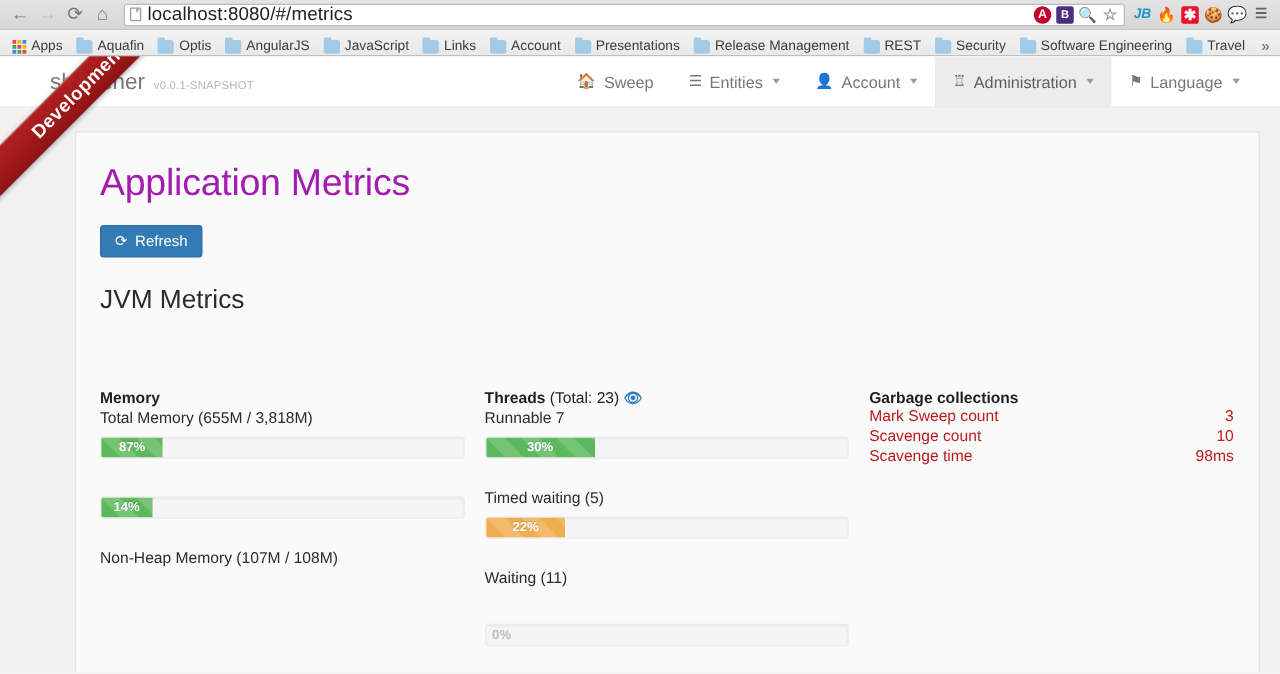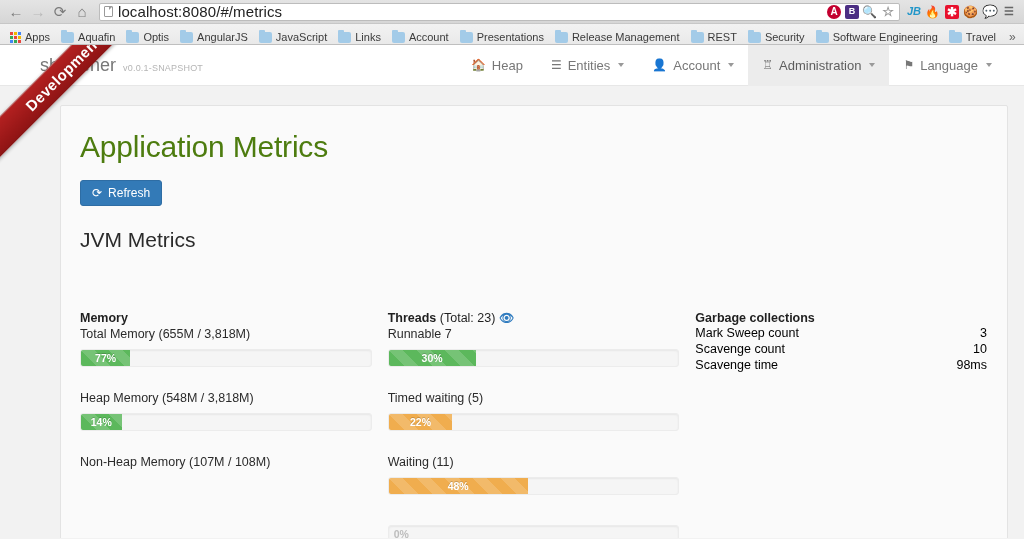--- a/index.html
+++ b/index.html
@@ -118,21 +118,21 @@
     border-top: 1px solid rgba(255,255,255,.35);
     border-bottom: 1px solid rgba(0,0,0,.25);
     z-index: 50;
   }
 
   .card {
     margin: 19px 16px 0 60px; background: #fafafa;
     border: 1px solid #e3e3e3; border-radius: 2px;
     min-height: 460px; padding: 24px 20px 0 19px;
   }
-  h1 { font-size: 30px; font-weight: normal; color: #4d7c0f; letter-spacing: -.2px; }
+  h1 { font-size: 30px; font-weight: normal; color: #a21caf; letter-spacing: -.2px; }
   .btn-refresh {
     margin-top: 16px; display: inline-flex; align-items: center; gap: 6px;
     background: #337ab7; border: 1px solid #2e6da4; border-radius: 3px;
     color: #fff; font-size: 12px; padding: 6px 11px; line-height: 1;
   }
   h2 { font-size: 21px; font-weight: normal; color: #2b2b2b; margin-top: 22px; }
 
   .cols { display: flex; margin-top: 19px; gap: 16px; }
   .col { flex: 1 1 0; min-width: 0; }
   .col-title { font-size: 12.5px; color: #1f1f1f; font-weight: bold; margin-top: 40px; }
@@ -156,21 +156,21 @@
   .bar.orange { background-color: #f0ad4e;
     background-image: linear-gradient(45deg, rgba(255,255,255,.16) 25%, transparent 25%,
       transparent 50%, rgba(255,255,255,.16) 50%, rgba(255,255,255,.16) 75%,
       transparent 75%, transparent);
     background-size: 28px 28px; }
   .bar.zero { background: none; color: #bdbdbd; text-shadow: none;
               justify-content: flex-start; padding-left: 5px; width: 100%; }
   .spacer { height: 22px; }
   .eye { color: #2f7bbf; font-size: 12px; }
 
-  table.gc { width: 100%; border-collapse: collapse; font-size: 12.5px; color: #000000; }
+  table.gc { width: 100%; border-collapse: collapse; font-size: 12.5px; color: #b91c1c; }
   table.gc td { padding: 1px 0; }
   table.gc td.v { text-align: right; }
 </style>
 </head>
 <body>
 
 <div class="chrome">
   <div class="toolbar">
     <span class="navbtn">←</span>
     <span class="navbtn disabled">→</span>
@@ -261,21 +261,21 @@
   <div class="ribbon">Development</div>
 
   <div class="navbar">
     <div class="brand">
       <span>shortener</span>
       <span class="brand-ver">v0.0.1-SNAPSHOT</span>
     </div>
     <div class="nav-items">
       <div class="nav-item">
         <span class="nav-ico">🏠</span>
-        <span>Heap</span>
+        <span>Sweep</span>
       </div>
       <div class="nav-item">
         <span class="nav-ico">☰</span>
         <span>Entities</span>
         <span class="caret"></span>
       </div>
       <div class="nav-item">
         <span class="nav-ico">👤</span>
         <span>Account</span>
         <span class="caret"></span>
@@ -303,25 +303,24 @@
 
     <h2>JVM Metrics</h2>
 
     <div class="cols">
 
       <div class="col">
         <div class="col-title">Memory</div>
 
         <div class="metric-label">Total Memory (655M / 3,818M)</div>
         <div class="progress">
-          <div class="bar green" style="width:17%">77%</div>
-        </div>
-        <div class="spacer"></div>
-
-        <div class="metric-label">Heap Memory (548M / 3,818M)</div>
+          <div class="bar green" style="width:17%">87%</div>
+        </div>
+        <div class="spacer"></div>
+
         <div class="progress">
           <div class="bar green" style="width:14%">14%</div>
         </div>
         <div class="spacer"></div>
 
         <div class="metric-label">Non-Heap Memory (107M / 108M)</div>
       </div>
 
       <div class="col">
         <div class="col-title">
@@ -336,23 +335,20 @@
         </div>
         <div class="spacer"></div>
 
         <div class="metric-label">Timed waiting (5)</div>
         <div class="progress">
           <div class="bar orange" style="width:22%">22%</div>
         </div>
         <div class="spacer"></div>
 
         <div class="metric-label">Waiting (11)</div>
-        <div class="progress">
-          <div class="bar orange" style="width:48%">48%</div>
-        </div>
         <div class="spacer"></div>
 
         <div class="progress">
           <div class="bar zero">0%</div>
         </div>
       </div>
 
       <div class="col">
         <div class="col-title">Garbage collections</div>
         <table class="gc">

